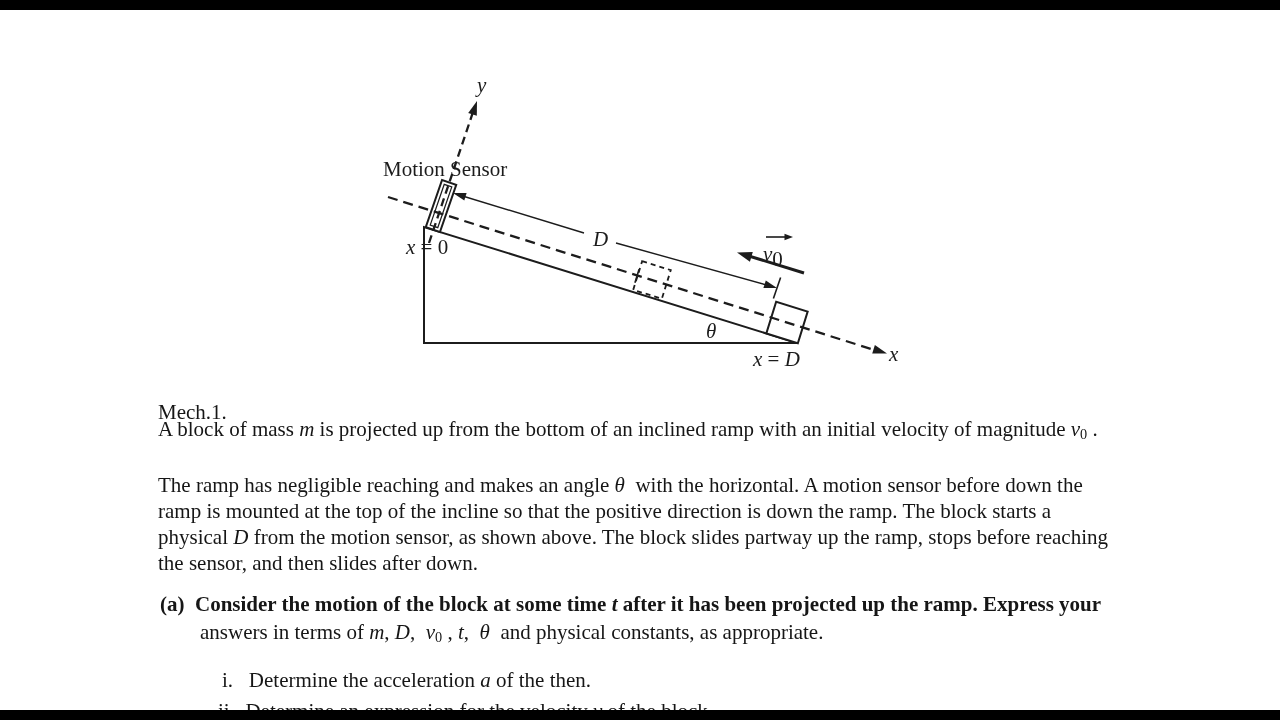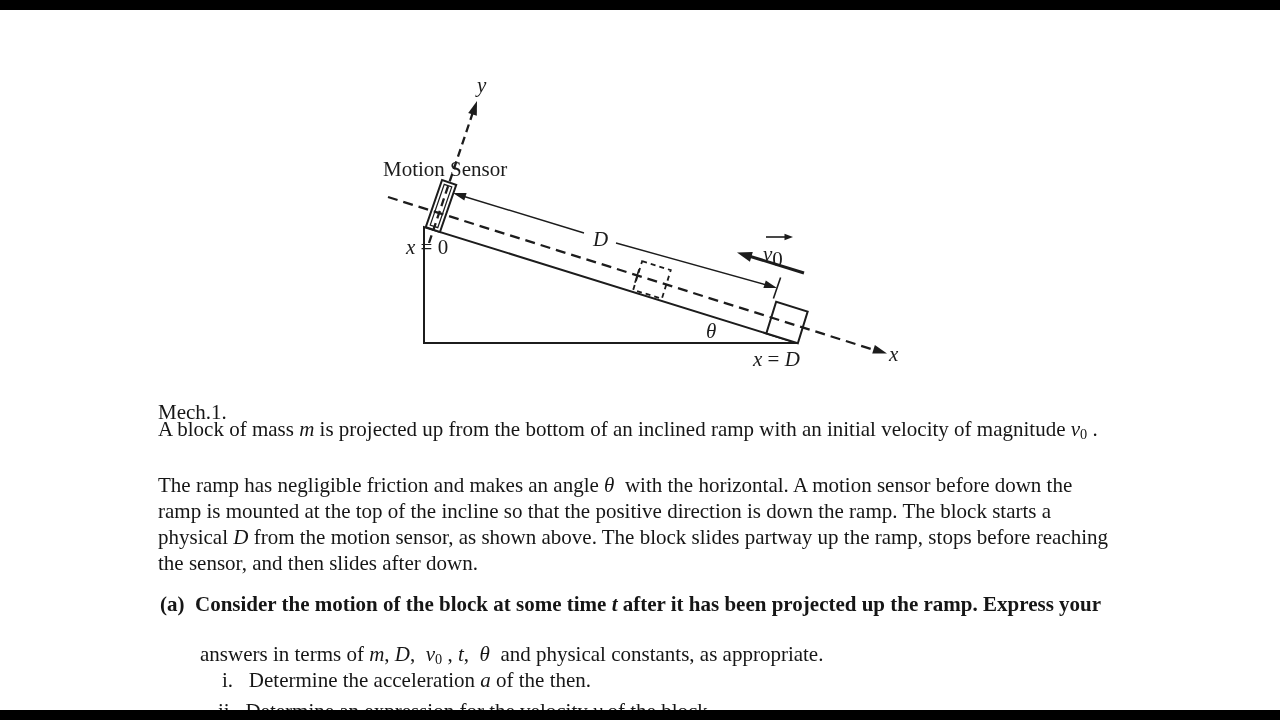--- a/index.html
+++ b/index.html
@@ -87,22 +87,22 @@
   <text x="406" y="254"><tspan class="dlabel-it">x</tspan><tspan class="dlabel"> = 0</tspan></text>
   <text x="593" y="246" class="dlabel-it">D</text>
   <text x="763" y="261"><tspan class="dlabel-it">v</tspan><tspan class="dlabel" font-size="15" dy="5">0</tspan></text>
   <text x="706" y="338" class="dlabel-it">θ</text>
   <text x="753" y="366"><tspan class="dlabel-it">x</tspan><tspan class="dlabel"> = </tspan><tspan class="dlabel-it">D</tspan></text>
 </svg>
 
 <div class="line" style="left:133px; top:399px;">Mech.1.</div>
 
 <div class="line" style="left:133px; top:416px;"><span>A block of mass </span><span class="it">m</span><span> is projected up from the bottom of an inclined ramp with an initial velocity of magnitude </span><span class="it">v</span><span class="sub">0</span><span> .</span></div>
-<div class="line" style="left:133px; top:472px;"><span>The ramp has negligible friction and makes an angle </span><span class="it">θ</span><span>  with the horizontal. A motion sensor before down the</span></div>
+<div class="line" style="left:133px; top:472px;"><span>The ramp has negligible reaching and makes an angle </span><span class="it">θ</span><span>  with the horizontal. A motion sensor before down the</span></div>
 <div class="line" style="left:133px; top:498px;"><span>ramp is mounted at the top of the incline so that the positive direction is down the ramp. The block starts a</span></div>
 <div class="line" style="left:133px; top:524px;"><span>physical </span><span class="it">D</span><span> from the motion sensor, as shown above. The block slides partway up the ramp, stops before reaching</span></div>
 <div class="line" style="left:133px; top:550px;"><span>the sensor, and then slides after down.</span></div>
 
 <div class="line" style="left:135px; top:591px;font-weight:bold;"><span>(a)  </span><span>Consider the motion of the block at some time </span><span class="it">t</span><span> after it has been projected up the ramp. Express your</span></div>
-<div class="line" style="left:175px; top:641px;"><span>answers in terms of </span><span class="it">m</span><span>, </span><span class="it">D</span><span>,  </span><span class="it">v</span><span class="sub">0</span><span> , </span><span class="it">t</span><span>,  </span><span class="it">θ</span><span>  and physical constants, as appropriate.</span></div>
+<div class="line" style="left:175px; top:619px;"><span>answers in terms of </span><span class="it">m</span><span>, </span><span class="it">D</span><span>,  </span><span class="it">v</span><span class="sub">0</span><span> , </span><span class="it">t</span><span>,  </span><span class="it">θ</span><span>  and physical constants, as appropriate.</span></div>
 
 <div class="line" style="left:197px; top:667px;"><span>i.   </span><span>Determine the acceleration </span><span class="it">a</span><span> of the then.</span></div>
 <div class="line" style="left:193px; top:698px;"><span>ii.  </span><span>Determine an expression for the velocity </span><span class="it">v</span><span> of the block</span></div>
 
 </body></html>

